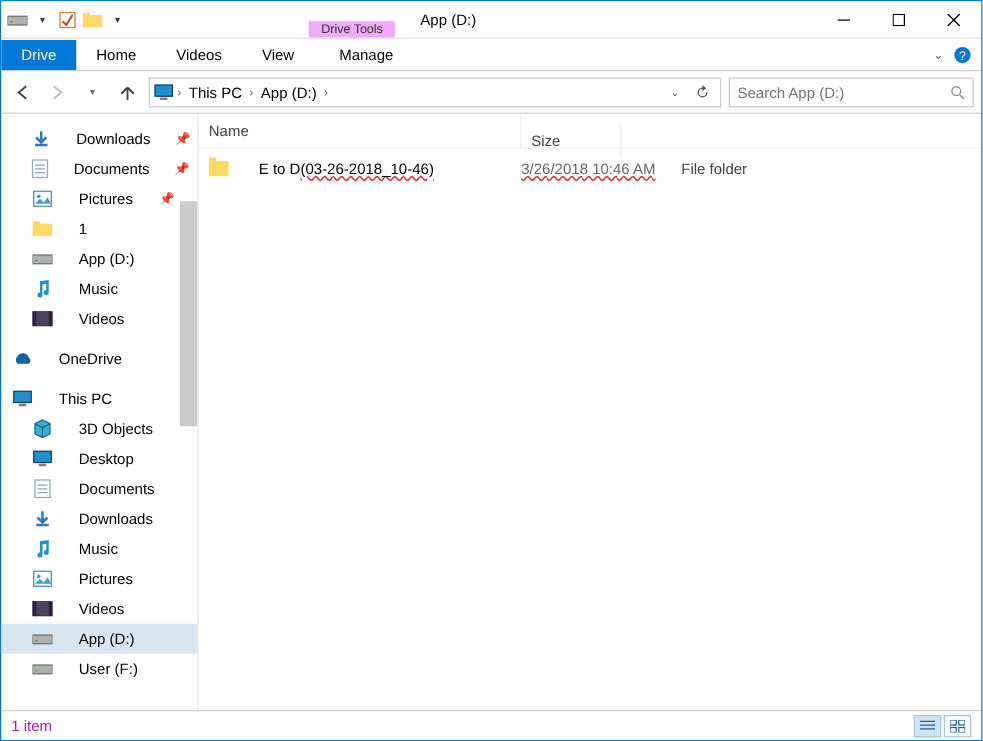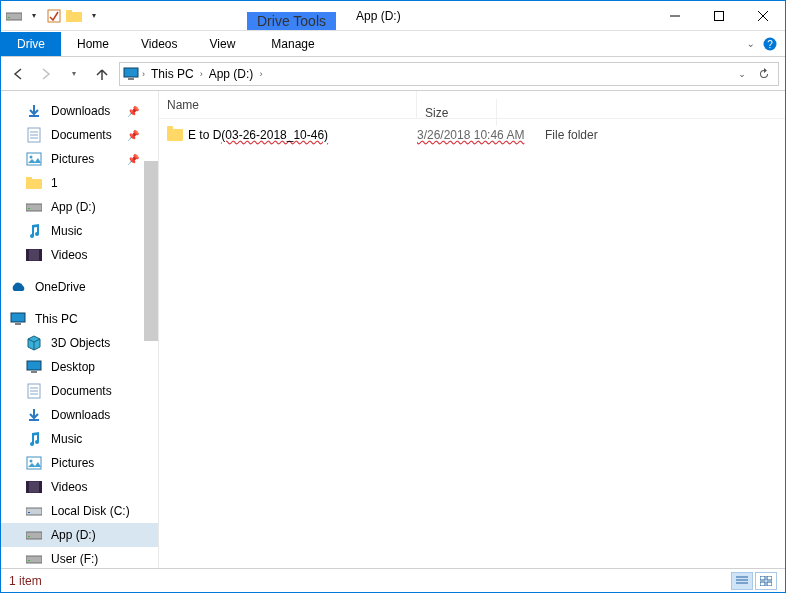--- a/index.html
+++ b/index.html
@@ -5,21 +5,21 @@
   * { box-sizing: border-box; margin: 0; padding: 0; }
   body { font-family: "Segoe UI", Arial, sans-serif; font-size: 12px; color: #000; background: #fff; width: 786px; height: 593px; overflow: hidden; border: 1px solid #0078d7; display: flex; flex-direction: column; }
   
   
   .titlebar { height: 30px; display: flex; align-items: center; background: #fff; border-bottom: 1px solid #e0e0e0; }
   .qat { display: flex; align-items: center; padding: 0 4px; gap: 2px; }
   .qat-icon { width: 18px; height: 18px; display: flex; align-items: center; justify-content: center; cursor: pointer; }
   .qat .dropdown-arrow { font-size: 8px; color: #333; }
   .tool-tabs { margin-left: 140px; display: flex; align-items: flex-end; height: 100%; }
   .tool-tab-group { display: flex; flex-direction: column; align-items: center; }
-  .tool-tab-label { font-size: 14px; background: #3b82f6; color: #333; padding: 1px 10px; }
+  .tool-tab-label { font-size: 10px; background: #f0abfc; color: #333; padding: 1px 10px; }
   .title-text { margin-left: 20px; font-size: 12px; }
   .window-controls { margin-left: auto; display: flex; }
   .win-btn { width: 44px; height: 28px; display: flex; align-items: center; justify-content: center; cursor: pointer; }
   
   
   .ribbon-tabs { height: 26px; display: flex; align-items: center; border-bottom: 1px solid #d0d0d0; }
   .ribbon-tab { padding: 5px 16px; font-size: 12px; cursor: pointer; }
   .ribbon-tab.file { background: #0078d7; color: #fff; }
   .ribbon-right { margin-left: auto; display: flex; align-items: center; padding-right: 8px; gap: 8px; }
   
@@ -31,47 +31,47 @@
   .crumb { padding: 0 3px; cursor: pointer; }
   .crumb-sep { color: #555; font-size: 9px; padding: 0 3px; }
   .addr-btn { width: 22px; display: flex; justify-content: center; cursor: pointer; color: #555; }
   .searchbox { width: 196px; height: 24px; border: 1px solid #ccc; display: flex; align-items: center; padding: 0 6px; color: #888; }
   .searchbox input { border: none; outline: none; flex: 1; font-size: 12px; color: #888; }
   
   
   .body { flex: 1; display: flex; overflow: hidden; }
   .nav-pane { width: 158px; overflow-y: hidden; border-right: 1px solid #e8e8e8; position: relative; padding-top: 8px; }
   .nav-scrollbar { position: absolute; right: 0; top: 70px; width: 14px; height: 180px; background: #ccc; }
-  .tree-item { display: flex; align-items: center; height: 24px; padding-left: 8px; gap: 8px; cursor: pointer; font-size: 12px; white-space: nowrap; }
+  .tree-item { display: flex; align-items: center; height: 24px; padding-left: 8px; gap: 20px; cursor: pointer; font-size: 12px; white-space: nowrap; }
   .tree-item.l2 { padding-left: 24px; }
   .tree-item.selected { background: #d8e6f2; }
   .tree-icon { width: 18px; height: 18px; display: flex; align-items: center; justify-content: center; }
   .tree-spacer { height: 8px; }
   .pin { margin-left: auto; margin-right: 18px; color: #888; font-size: 10px; }
   
   .content-pane { flex: 1; display: flex; flex-direction: column; }
   .columns { height: 28px; display: flex; align-items: center; border-bottom: 1px solid #f0f0f0; color: #444; font-size: 12px; }
   .col { padding-left: 8px; display: flex; align-items: center; position: relative; border-right: 1px solid #f0f0f0; height: 100%; }
   .col-name { width: 258px; }
   .col-date { width: 120px; }
   .col-type { width: 120px; }
   .col-size { width: 80px; margin-top: 16px; }
   .sort-indicator { position: absolute; left: 50%; top: -5px; font-size: 8px; color: #888; }
   
   .file-list { flex: 1; padding-top: 4px; }
   .file-row { display: flex; align-items: center; height: 24px; font-size: 12px; cursor: pointer; padding-left: 8px; }
-  .cell-name { width: 250px; display: flex; align-items: center; gap: 5px; }
+  .cell-name { width: 250px; display: flex; align-items: center; gap: 24px; }
   .cell-date { width: 120px; color: #666; padding-left: 0; }
   .cell-type { width: 120px; color: #444; padding-left: 8px; }
   .folder-glyph { width: 16px; height: 12px; background: #ffd868; border-radius: 1px; position: relative; }
   .folder-glyph::before { content:''; position:absolute; top:-3px; left:0; width:6px; height:3px; background:#ffd868; border-radius:1px 1px 0 0; }
   .underline-red { border-bottom: 1px wavy solid #d9363e; text-decoration: underline wavy #d9363e; }
 
   
-  .statusbar { height: 24px; border-top: 1px solid #d0d0d0; display: flex; align-items: center; padding: 0 8px; font-size: 12px; color: #7f1d1d; }
+  .statusbar { height: 24px; border-top: 1px solid #d0d0d0; display: flex; align-items: center; padding: 0 8px; font-size: 12px; color: #a21caf; }
   .view-switch { margin-left: auto; display: flex; gap: 2px; }
   .view-btn { width: 22px; height: 18px; border: 1px solid #a8c8e8; display: flex; align-items: center; justify-content: center; cursor: pointer; background:#fff; }
   .view-btn.active { background: #cfe4f7; }
 
   
   svg { display: block; }
 </style>
 </head>
 <body>
 
@@ -175,20 +175,29 @@
     <span class="crumb">App (D:)</span>
     <span class="crumb-sep">›</span>
     <span style="flex:1"></span>
     <span class="addr-btn" style="font-size:9px">⌄</span>
     <span class="addr-btn">
         <svg width="12" height="12">
           <path d="M10 6 A4 4 0 1 1 6 2 L6 0 L9 2.5 L6 5 L6 3 A3 3 0 1 0 9 6" fill="#555"></path>
         </svg>
       </span>
   </div>
+  <div class="searchbox">
+    <input placeholder="Search App (D:)" style="">
+    <span>
+        <svg width="12" height="12">
+          <circle cx="5" cy="5" r="3.5" fill="none" stroke="#888"></circle>
+          <line x1="8" y1="8" x2="11" y2="11" stroke="#888"></line>
+        </svg>
+      </span>
+  </div>
 </div>
 
 <div class="body">
   <div class="nav-pane">
     <div id="tree-mount">
         <div class="tree-item l2">
           <span class="tree-icon">
             <svg width="16" height="16">
               <path d="M8 2 L8 10 M4 7 L8 11 L12 7" stroke="#2b78c4" fill="none" stroke-width="2"></path>
               <line x1="3" y1="13" x2="13" y2="13" stroke="#2b78c4" stroke-width="2"></line>
@@ -333,29 +342,20 @@
         </div>
         <div class="tree-item l2">
           <span class="tree-icon">
             <svg width="16" height="12">
               <rect x="0" y="0" width="16" height="12" fill="#504060" stroke="#302040"></rect>
               <rect x="0" y="0" width="3" height="12" fill="#302040"></rect>
               <rect x="13" y="0" width="3" height="12" fill="#302040"></rect>
             </svg>
           </span>
           <span>Videos</span>
-        </div>
-        <div class="tree-item l2">
-          <span class="tree-icon">
-            <svg width="16" height="12">
-              <rect x="0" y="3" width="16" height="7" fill="#c8d0d8" stroke="#707070"></rect>
-              <rect x="2" y="7" width="2" height="1" fill="#2060c0"></rect>
-            </svg>
-          </span>
-          <span>Local Disk (C:)</span>
         </div>
         <div class="tree-item l2 selected">
           <span class="tree-icon">
             <svg width="16" height="12">
               <rect x="0" y="3" width="16" height="7" fill="#b0b0b0" stroke="#707070"></rect>
               <rect x="2" y="7" width="2" height="1" fill="#30c030"></rect>
             </svg>
           </span>
           <span>App (D:)</span>
         </div>

